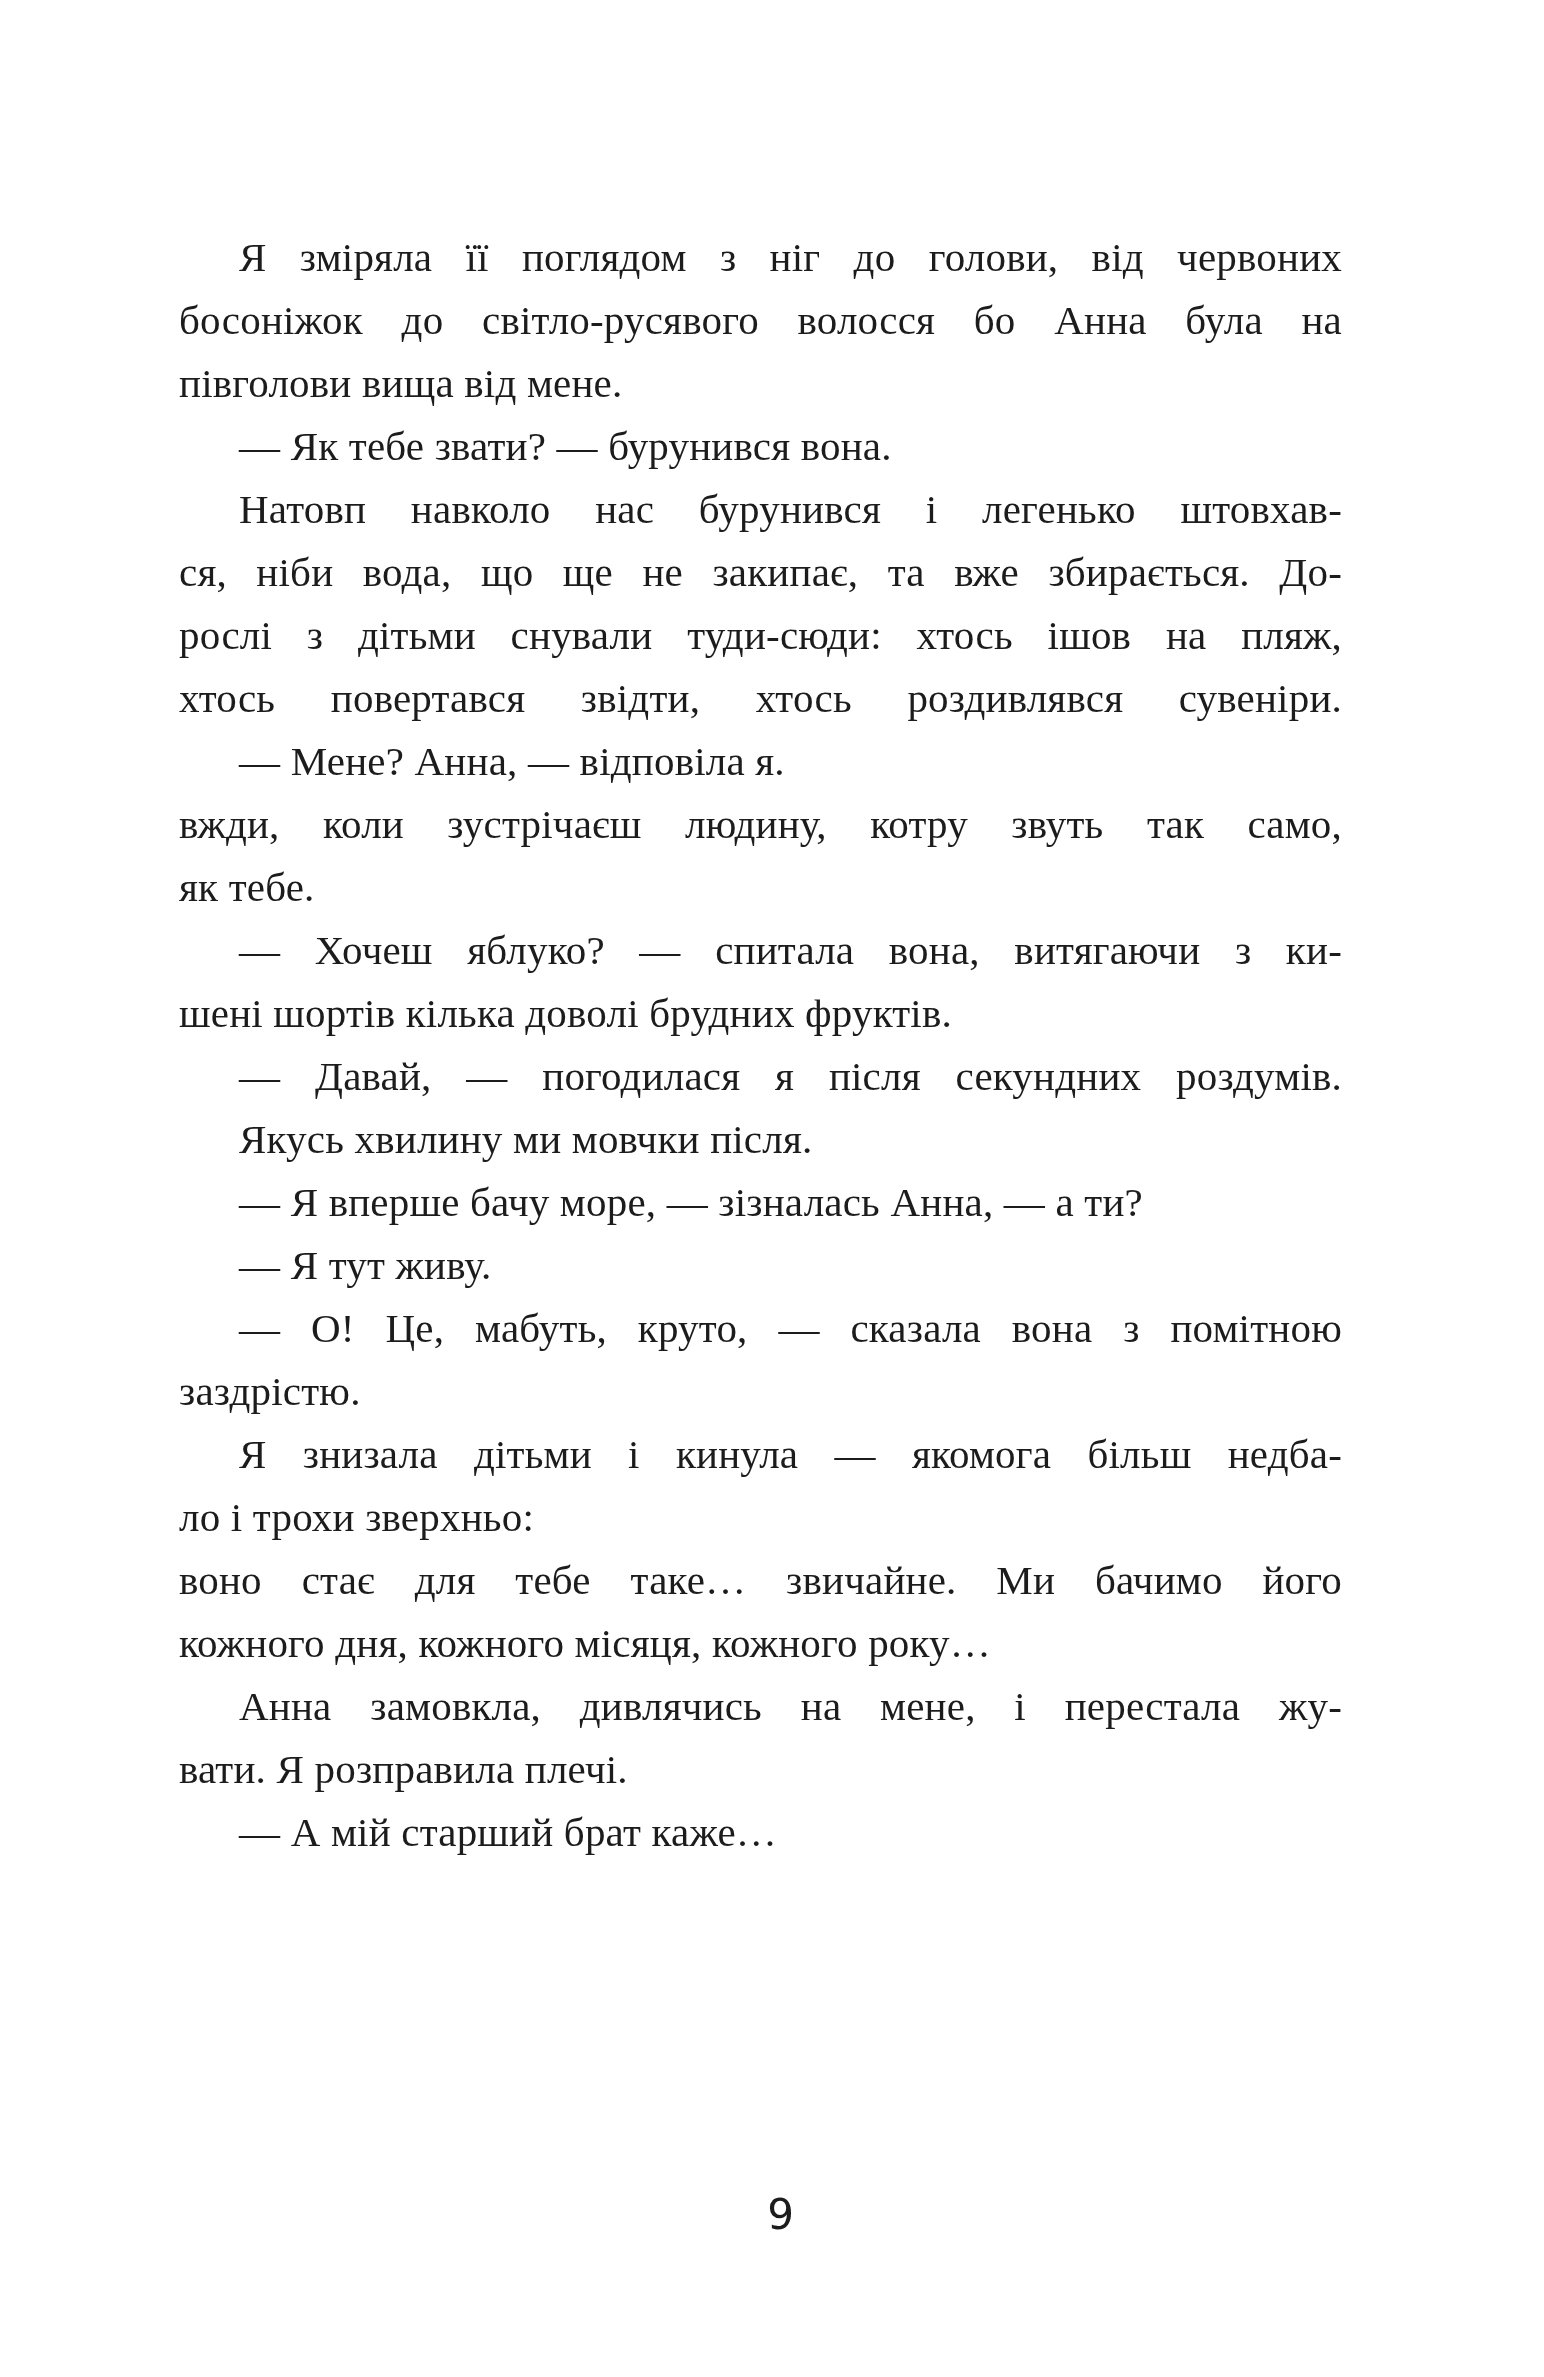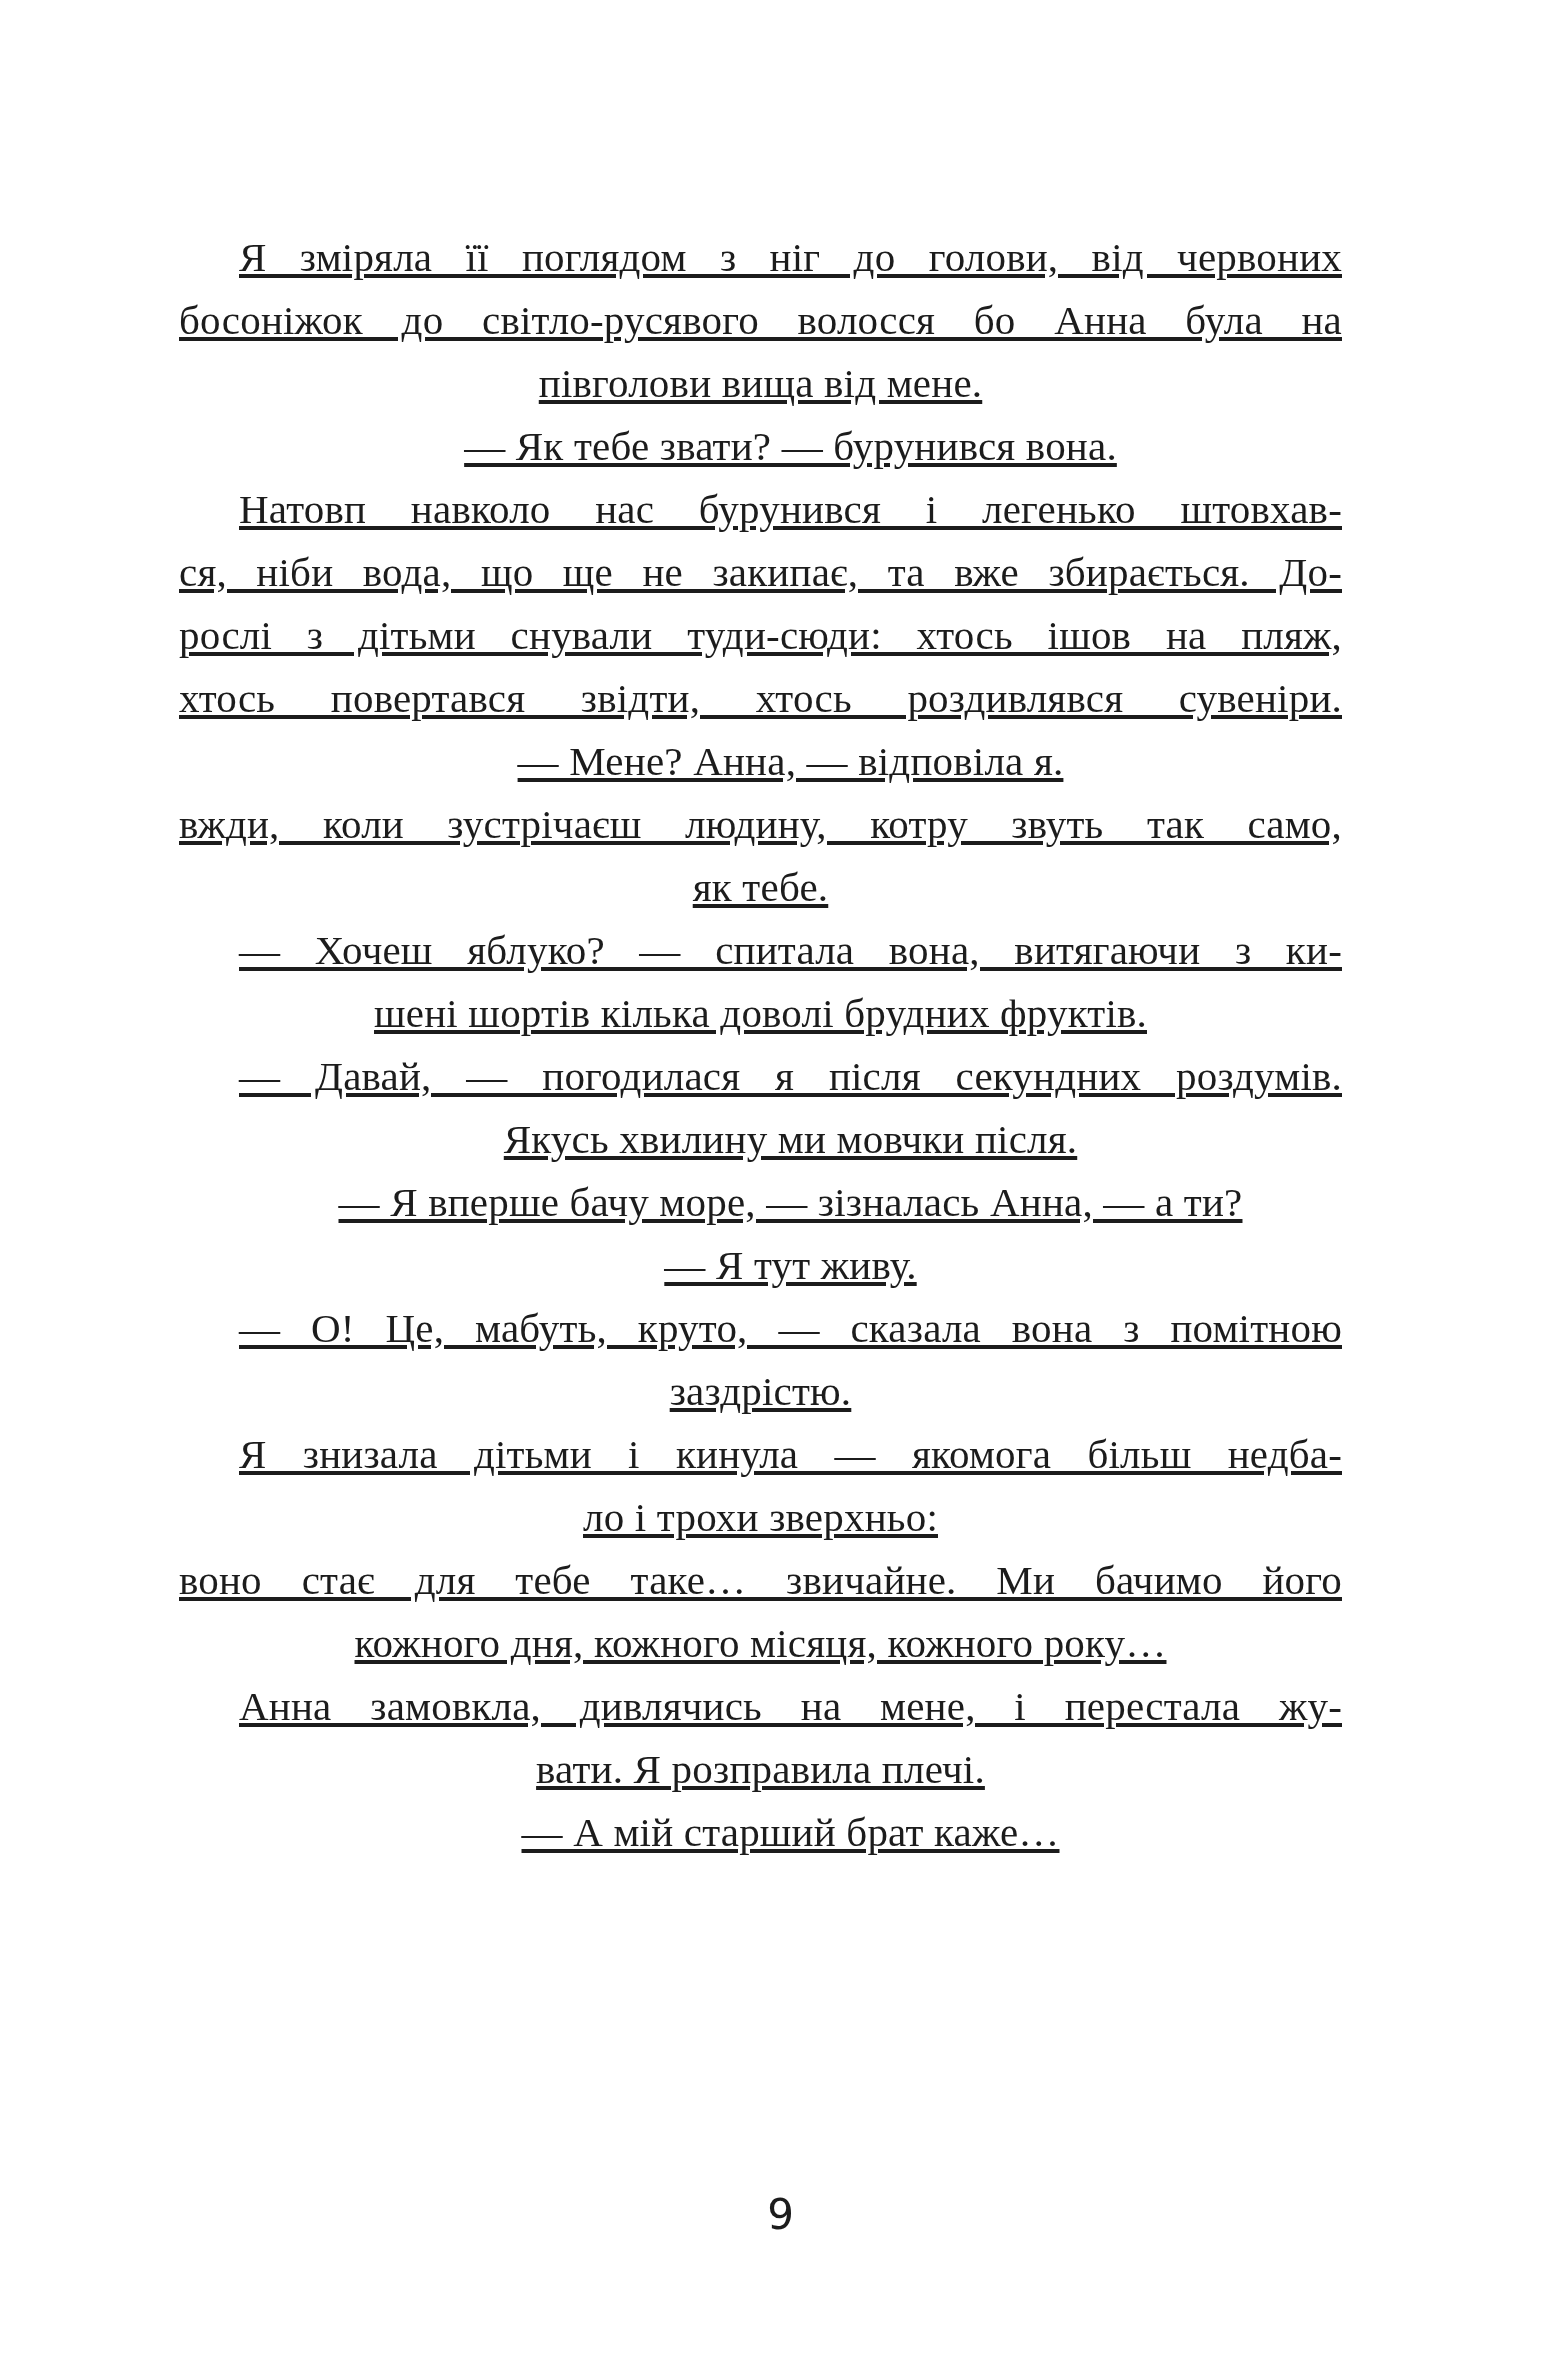--- a/index.html
+++ b/index.html
@@ -24,35 +24,34 @@
   .text-block {
     position: absolute;
     left: 179px;
     top: 226px;
     width: 1163px;
     font-family: "Liberation Serif", "DejaVu Serif", serif;
     font-size: 41px;
     line-height: 63px;
     color: #1c1c1c;
     letter-spacing: 0.2px;
-    text-decoration: underline;
   }
   .line {
     display: block;
     height: 63px;
     white-space: nowrap;
     overflow: visible;
   }
   .line.full {
     text-align: justify;
     text-align-last: justify;
     white-space: normal;
   }
   .line.last {
-    text-align: center;
+    text-align: left;
   }
   .line.indent {
     padding-left: 60px;
   }
   .page-number {
     position: absolute;
     left: 0;
     width: 1545px;
     top: 2187px;
     text-align: center;

